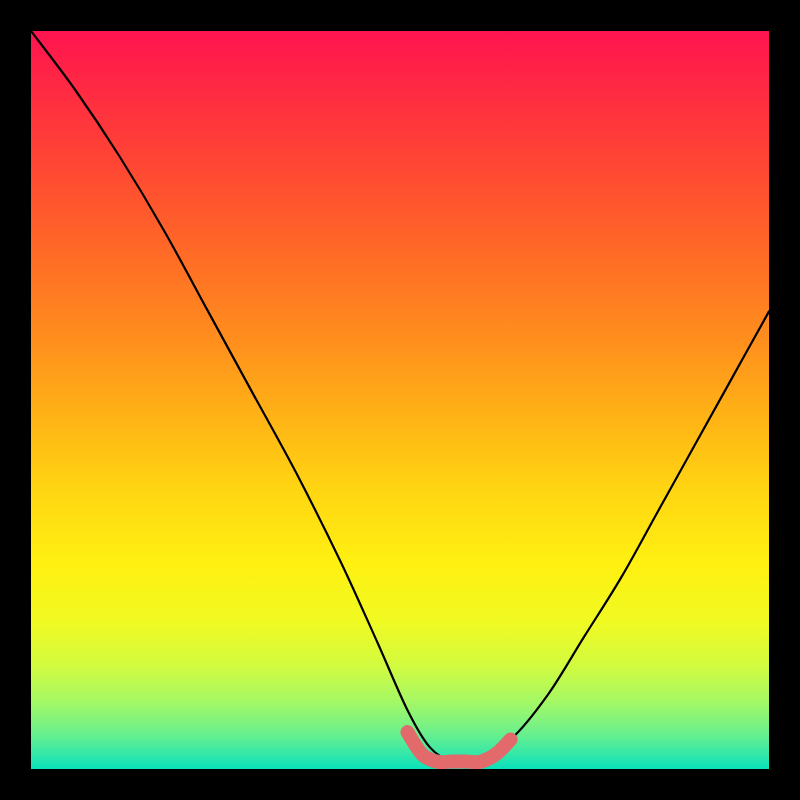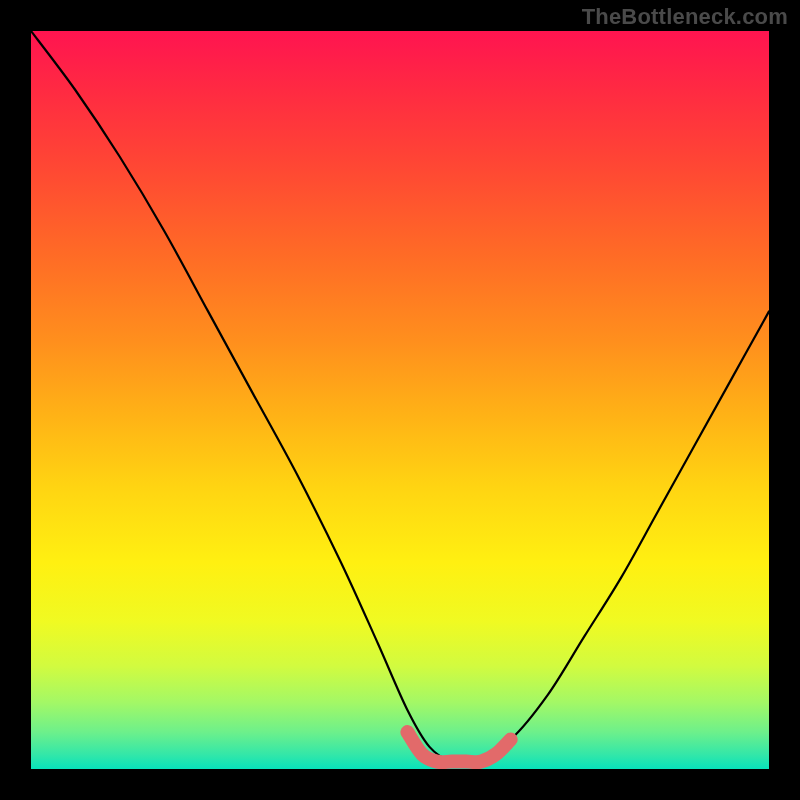--- a/index.html
+++ b/index.html
@@ -67,21 +67,20 @@
     left: 0;
     top: 0;
     width: 100%;
     height: 100%;
   }
 </style>
 </head>
 <body>
 
 <div class="frame">
-  <div class="watermark">TheBottleneck.com</div>
 
   <div class="plot">
     <div class="gradient"></div>
     <svg class="curves" viewBox="0 0 738 738" preserveAspectRatio="none">
       <path fill="none" stroke="#000000" stroke-width="2.2" stroke-linecap="round" stroke-linejoin="round" d="M 0.0 0.0 C 7.4 9.8, 29.5 38.1, 44.3 59.0 C 59.0 79.9, 73.8 102.1, 88.6 125.5 C 103.3 148.8, 118.1 173.4, 132.8 199.3 C 147.6 225.1, 162.4 253.4, 177.1 280.4 C 191.9 307.5, 206.6 334.6, 221.4 361.6 C 236.2 388.7, 250.9 414.5, 265.7 442.8 C 280.4 471.1, 296.4 503.1, 310.0 531.4 C 323.5 559.6, 335.8 587.9, 346.9 612.5 C 357.9 637.1, 367.8 661.7, 376.4 679.0 C 385.0 696.2, 391.1 707.3, 398.5 715.9 C 405.9 724.5, 413.3 728.2, 420.7 730.6 C 428.0 733.1, 433.0 734.3, 442.8 730.6 C 452.6 726.9, 467.4 719.5, 479.7 708.5 C 492.0 697.4, 504.3 681.4, 516.6 664.2 C 528.9 647.0, 541.2 624.8, 553.5 605.2 C 565.8 585.5, 578.1 567.0, 590.4 546.1 C 602.7 525.2, 615.0 501.8, 627.3 479.7 C 639.6 457.6, 651.9 435.4, 664.2 413.3 C 676.5 391.1, 688.8 369.0, 701.1 346.9 C 713.4 324.7, 731.9 291.5, 738.0 280.4"></path>
       <path fill="none" stroke="#e26a6a" stroke-width="14" stroke-linecap="round" stroke-linejoin="round" d="M 376.4 701.1 C 378.8 704.8, 386.2 718.3, 391.1 723.2 C 396.1 728.2, 401.0 729.4, 405.9 730.6 C 410.8 731.9, 415.7 730.6, 420.7 730.6 C 425.6 730.6, 430.5 730.6, 435.4 730.6 C 440.3 730.6, 445.3 731.9, 450.2 730.6 C 455.1 729.4, 460.0 726.9, 464.9 723.2 C 469.9 719.5, 477.2 710.9, 479.7 708.5"></path>
     </svg>
   </div>
 </div>
 

